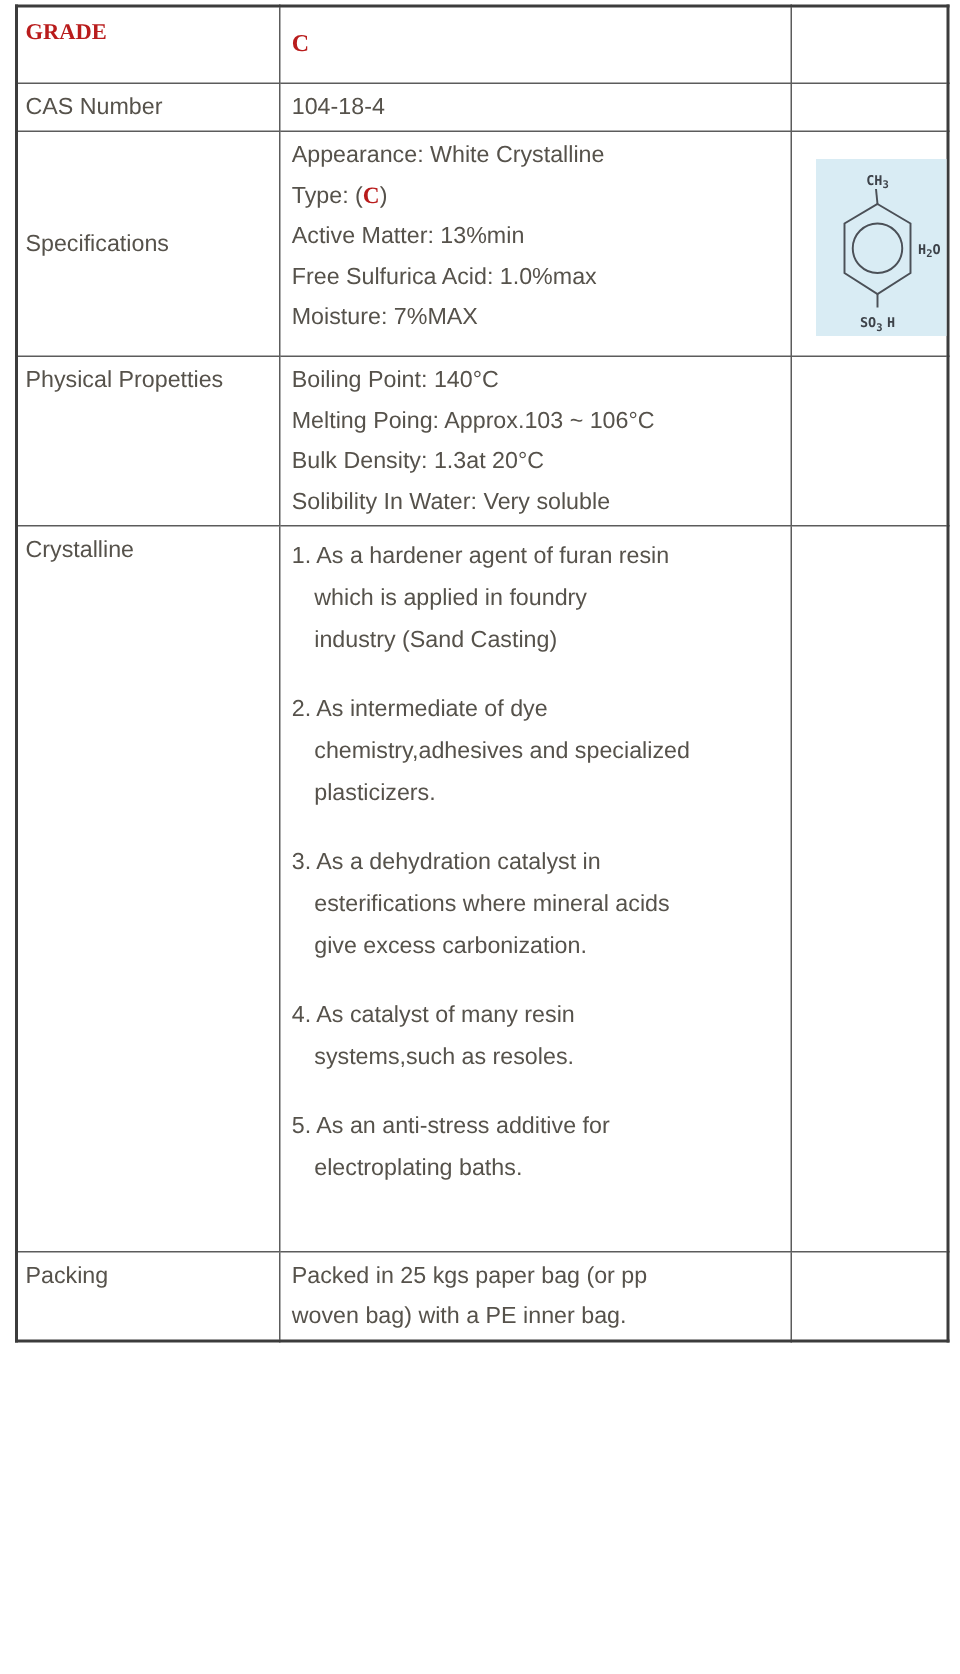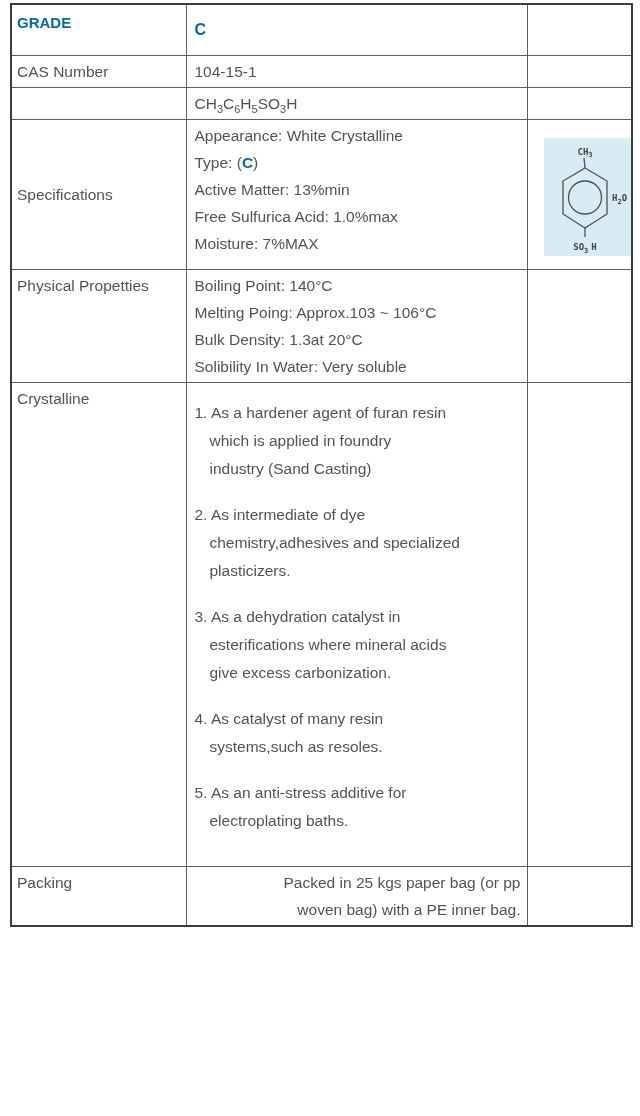--- a/index.html
+++ b/index.html
@@ -22,66 +22,61 @@
     line-height:27px;
     color:#56524b;
     padding:2px 6px 2px 6px;
     overflow:hidden;
     word-wrap:break-word;
   }
   td.c1{padding-left:5px;}
   td.c2{padding-left:8px;}
   td.c3{padding:13px;}
   .v-mid{vertical-align:middle;}
-  .bold-black{color:#0369a1;font-weight:bold;}
+  .bold-black{color:#b91c1c;font-weight:bold;font-family:Liberation Serif, serif;}
   td.grade-label-cell{font-size:15px;padding-top:4px;}
   td.grade-value-cell{font-size:16px;}
   sub.fsub{font-size:11px;line-height:0;}
   .line{white-space:nowrap;}
   .app-item{padding-left:15px;text-indent:-15px;line-height:28px;}
   .app-item + .app-item{margin-top:18px;}
-  .pre{white-space:pre-line;text-align:right;}
+  .pre{white-space:pre-line;}
   .app-text{white-space:pre-line;}
   .struct-wrap{margin:5px 0 0 3px;width:97px;height:118px;display:block;}
   .struct-line{stroke:#4b5057;stroke-width:1.3;fill:none;}
   .struct-label{
     font-family:"DejaVu Sans Mono", monospace;
     font-weight:bold;font-size:9px;fill:#3d4249;
   }
   .struct-sub{font-size:7px;}
-  .apps-cell-inner{padding-top:14px;}
+  .apps-cell-inner{padding-top:4px;}
 </style>
 </head>
 <body>
 
 <table class="spec">
   <colgroup>
     <col style="width:175px">
     <col style="width:341px">
     <col style="width:105px">
   </colgroup>
 
   <tbody>
       <tr style="height:51px">
     <td class="c1 bold-black grade-label-cell">GRADE</td>
     <td class="c2 bold-black grade-value-cell v-mid">C</td>
     <td class="c3"></td>
   </tr>
 
   <tr style="height:29px">
     <td class="c1 v-mid">CAS Number</td>
-    <td class="c2 v-mid">104-15-1</td>
+    <td class="c2 v-mid">104-18-4</td>
     <td class="c3"></td>
   </tr>
 
-  <tr style="height:28px">
-    <td class="c1 v-mid"></td>
-    <td class="c2 v-mid"><span class="line"><span>CH</span><sub class="fsub">3</sub><span>C</span><sub class="fsub">6</sub><span>H</span><sub class="fsub">5</sub><span>SO</span><sub class="fsub">3</sub><span>H</span></span></td>
-    <td class="c3"></td>
-  </tr>
 
   <tr style="height:139px">
     <td class="c1 v-mid">Specifications</td>
     <td class="c2">
       <div>Appearance: White Crystalline</div>
       <div><span>Type: (</span><span class="bold-black">C</span><span>)</span></div>
       <div>Active Matter: 13%min</div>
       <div>Free Sulfurica Acid: 1.0%max</div>
       <div>Moisture: 7%MAX</div>
     </td>

